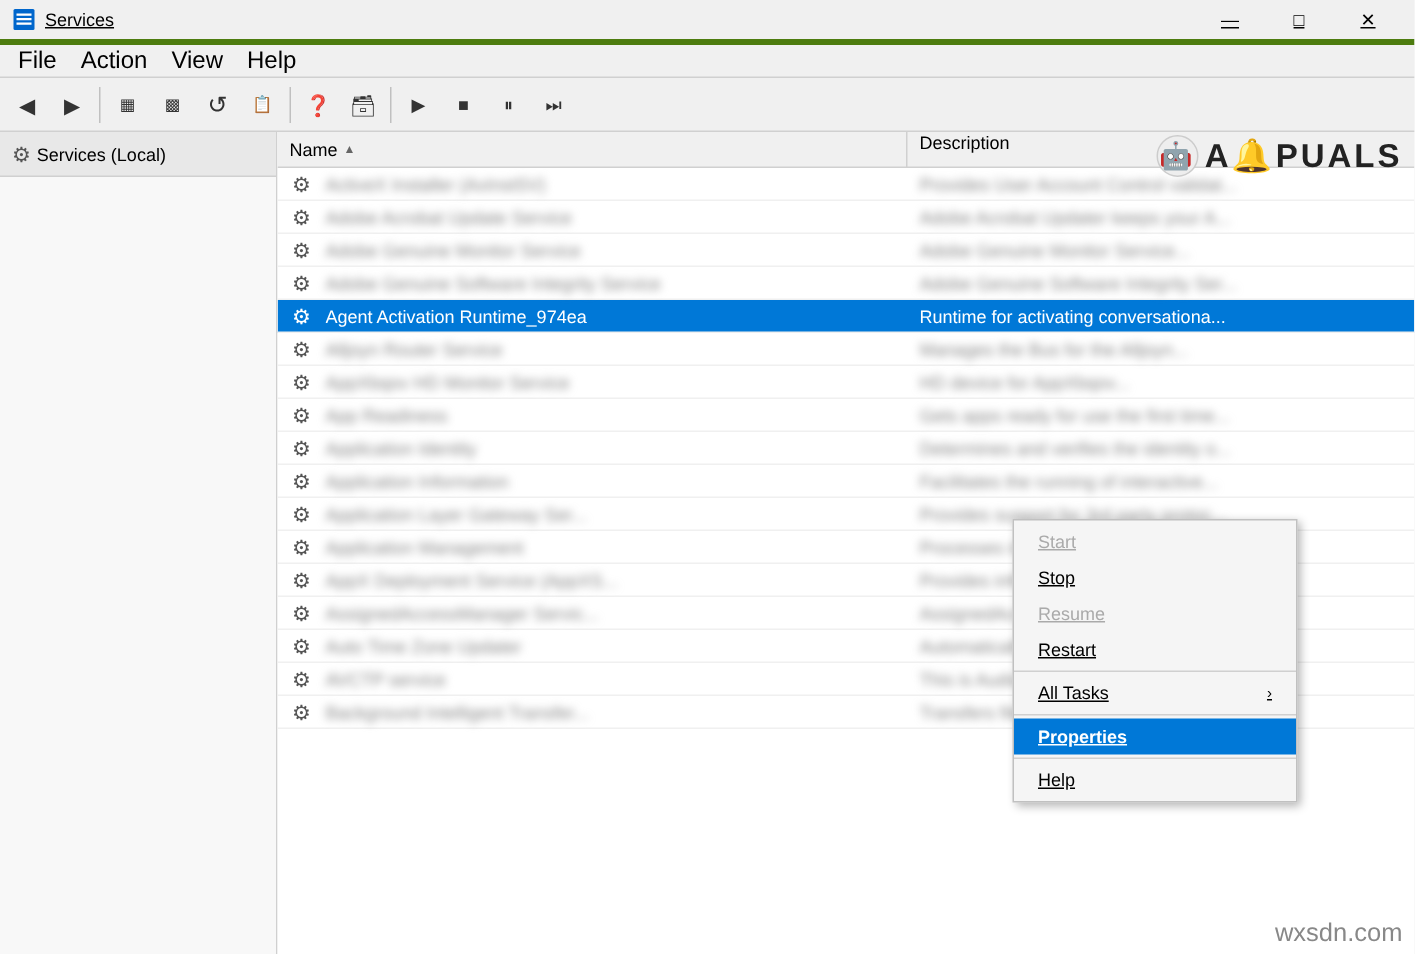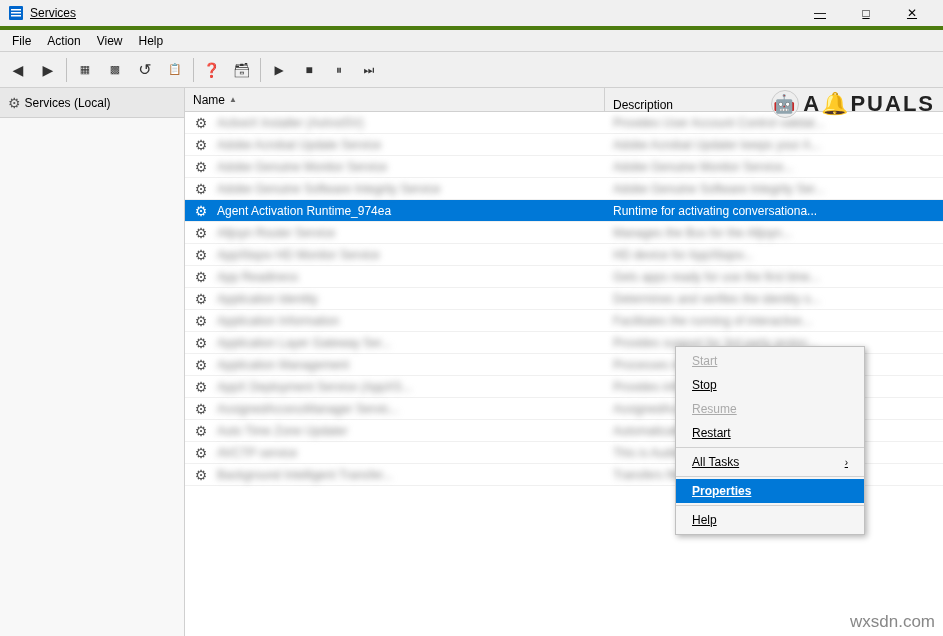--- a/index.html
+++ b/index.html
@@ -57,21 +57,21 @@
       background: #f0f0f0;
       height: 22px;
       display: flex;
       align-items: center;
       padding: 0 4px;
       border-bottom: 1px solid #d0d0d0;
     }
     .menu-item {
       padding: 2px 8px;
       cursor: pointer;
-      font-size: 12px;
+      font-size: 16px;
       height: 22px;
       display: flex;
       align-items: center;
     }
 
     
     .toolbar {
       background: #f0f0f0;
       height: 36px;
       display: flex;
@@ -152,21 +152,21 @@
       height: 24px;
       display: flex;
       align-items: center;
     }
     .col-desc {
       flex: 1;
       padding: 0 8px;
       font-size: 12px;
       height: 24px;
       display: flex;
-      align-items: flex-end;
+      align-items: flex-start;
     }
 
     
     .services-list {
       overflow-y: auto;
       height: calc(100% - 24px);
     }
     .service-row {
       height: 22px;
       display: flex;

